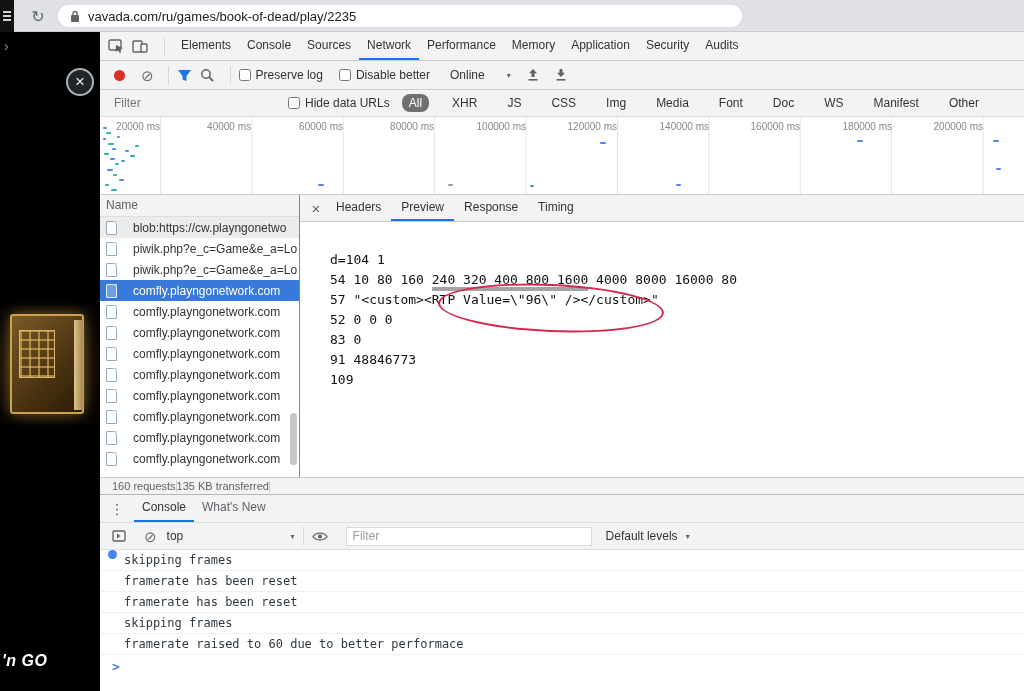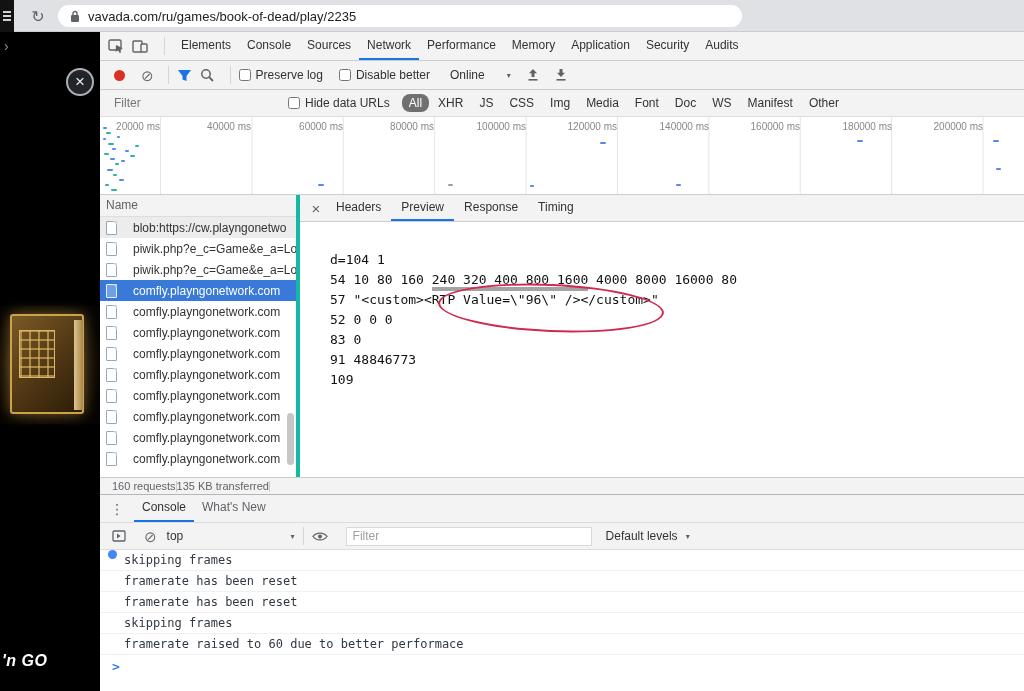--- a/index.html
+++ b/index.html
@@ -41,30 +41,30 @@
   .cb{display:flex;align-items:center;font-size:12px;color:#333;margin-right:16px;white-space:nowrap;}
   .cb input{margin:0 5px 0 0;width:12px;height:12px;}
   .throttle{display:flex;align-items:center;margin-left:4px;cursor:pointer;white-space:nowrap;}
   .throttle .caret{margin-left:22px;}
   .harbtn{margin-left:16px;cursor:pointer;display:flex;align-items:center;}
   
   .dt-filterbar{position:absolute;left:0;top:58px;width:100%;height:27px;background:#f3f3f3;border-bottom:1px solid #ddd;display:flex;align-items:center;box-sizing:border-box;padding-left:12px;}
   .net-filter{width:150px;border:none;outline:none;background:transparent;font-size:12px;font-family:"Liberation Sans",sans-serif;color:#333;}
   .net-filter::placeholder{color:#757575;}
   .fb-cb{margin-left:22px;margin-right:12px;}
-  .pill{padding:2px 7px;margin-right:2px;color:#333;cursor:pointer;white-space:nowrap;border-radius:8px;}
+  .pill{padding:2px 7px;margin-right:16px;color:#333;cursor:pointer;white-space:nowrap;border-radius:8px;}
   .pill.selected{background:#707070;color:#fff;}
   
   .dt-timeline{position:absolute;left:0;top:85px;width:100%;height:78px;border-bottom:1px solid #ccc;box-sizing:border-box;background-image:linear-gradient(to right,#e4e4e4 1px,transparent 1px);background-size:91.4px 100%;background-position:60px 0;overflow:hidden;}
   .tl{position:absolute;top:4px;width:64px;text-align:right;font-size:10px;color:#888;white-space:nowrap;}
   .mk{position:absolute;height:2px;border-radius:1px;}
   .mk.b{background:#5189f2;} .mk.t{background:#2fb3a6;} .mk.g{background:#9e9e9e;}
   
   .dt-main{position:absolute;left:0;top:163px;width:100%;height:282px;}
-  .req-panel{position:absolute;left:0;top:0;width:200px;height:282px;border-right:4px solid #14b8a6;box-sizing:border-box;overflow:hidden;}
+  .req-panel{position:absolute;left:0;top:0;width:200px;height:282px;border-right:1px solid #14b8a6;box-sizing:border-box;overflow:hidden;}
   .req-header{height:22px;line-height:21px;background:#f3f3f3;border-bottom:1px solid #ddd;padding-left:6px;color:#5f6368;box-sizing:border-box;cursor:pointer;}
   .req-row{height:21px;display:flex;align-items:center;padding-left:6px;gap:16px;cursor:pointer;white-space:nowrap;overflow:hidden;}
   .req-row.dim{background:#ececec;}
   .req-row.selected{background:#3879d9;color:#fff;}
   .doc-ic{flex:none;width:9px;height:12px;background:#fff;border:1px solid #93a7bd;border-radius:1px;position:relative;}
   .doc-ic:after{content:"";position:absolute;right:-1px;top:-1px;border-style:solid;border-width:0 4px 4px 0;border-color:transparent #c9d6e4 transparent transparent;}
   .req-row.selected .doc-ic{background:#6ea0e8;border-color:#e8eefb;}
   .req-label{font-size:12px;overflow:hidden;text-overflow:clip;}
   .req-scrollbar{position:absolute;right:2px;top:22px;width:8px;height:252px;}
   .req-scrollbar .thumb{position:absolute;right:0;top:196px;width:7px;height:52px;background:#c6c6c6;border-radius:4px;}

